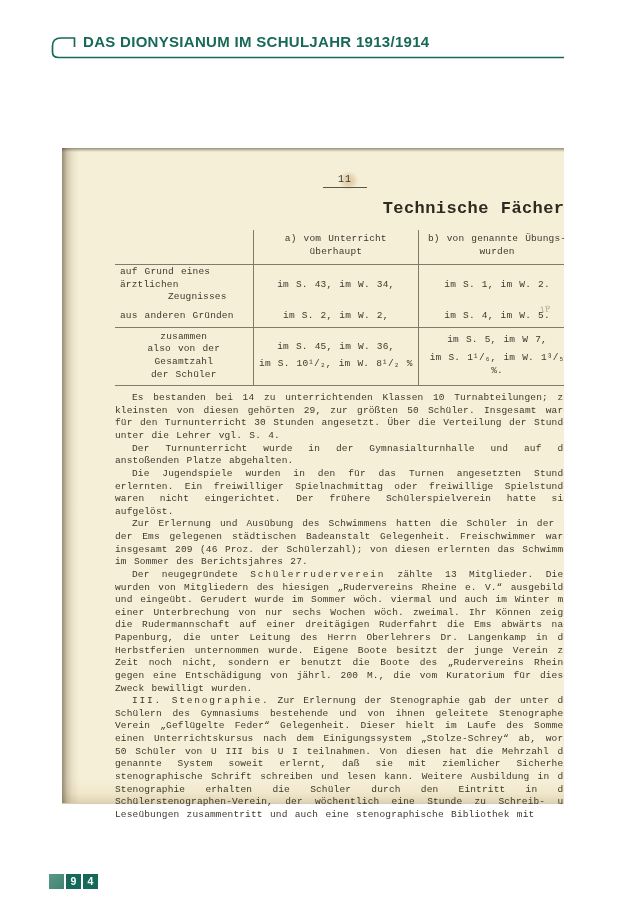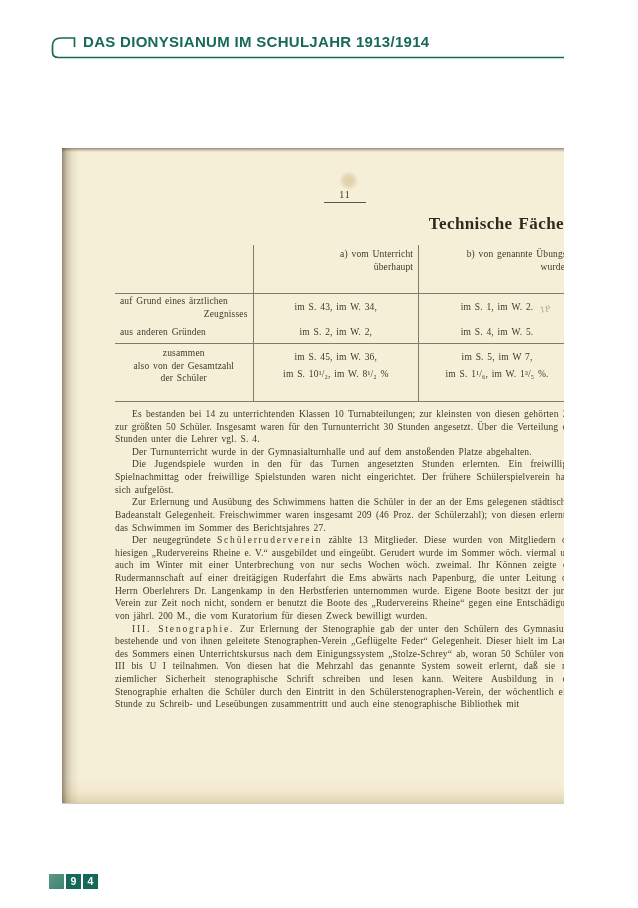--- a/index.html
+++ b/index.html
@@ -20,44 +20,44 @@
     background:
       radial-gradient(circle at 53% 5%, rgba(186,148,82,.32) 0 4px, rgba(186,148,82,0) 10px),
       linear-gradient(90deg, rgba(70,58,38,.55) 0px, rgba(115,98,66,.30) 5px, rgba(150,130,90,.14) 10px, rgba(0,0,0,0) 17px),
       linear-gradient(180deg, rgba(58,50,35,.50) 0px, rgba(0,0,0,0) 4px),
       linear-gradient(0deg, rgba(185,165,115,.38) 0px, rgba(218,202,158,.20) 10px, rgba(0,0,0,0) 24px),
       linear-gradient(270deg, rgba(188,168,122,.30) 0px, rgba(0,0,0,0) 32px),
       #f6efd8;
     box-shadow:0 1px 0 rgba(160,145,105,.45);
   }
   .scan-content{
-    position:absolute;left:53px;top:40px;width:460px;
-    font-family:Liberation Serif, serif;font-size:9.5px;line-height:1.33;
+    position:absolute;left:53px;top:25px;width:460px;
+    font-family:Liberation Mono, monospace;font-size:9.5px;line-height:1.33;
     color:#3e382c;text-align:justify;word-spacing:1.4px;letter-spacing:.15px;
   }
   .folio-row{text-align:center;margin:0 0 10px 0;}
   .folio{
     display:inline-block;padding:0 15px 1px 15px;border-bottom:1px solid #5c564a;
     font-size:10px;letter-spacing:1px;
   }
   .section-title{
     margin:0 0 9px 0;text-align:right;font-size:17px;font-weight:bold;
     letter-spacing:.4px;color:#2e2a20;
   }
   p{margin:0;text-indent:17px;}
   .sperr{letter-spacing:1.8px;}
 
   
   table.tbl{width:100%;border-collapse:collapse;margin:3px 0 6px 0;table-layout:fixed;}
   .tbl td{padding:1px 5px;font-size:9.5px;color:#3e382c;vertical-align:middle;text-align:left;word-spacing:1.2px;}
   .tbl .c{text-align:center;}
   .tbl .vline{border-left:1px solid #837b69;}
-  .tbl tr.thead td{border-bottom:1px solid #837b69;padding-top:3px;padding-bottom:20px;text-align:right;}
-  .tbl tr.sum td{border-top:1px solid #837b69;border-bottom:1px solid #837b69;padding-top:3px;padding-bottom:16px;}
-  .tbl .lbl2{text-align:right;padding-left:48px;}
+  .tbl tr.thead td{border-bottom:1px solid #837b69;padding-top:3px;padding-bottom:6px;}
+  .tbl tr.sum td{border-top:1px solid #837b69;border-bottom:1px solid #837b69;padding-top:3px;padding-bottom:4px;}
+  .tbl .lbl2{text-align:left;padding-left:48px;}
   .tbl tr.r2 td{padding-top:5px;padding-bottom:4px;}
   .tbl .vgap{margin-top:5px;}
   .pencil{
     position:absolute;left:478px;top:157px;
     font:8px "DejaVu Serif",serif;color:rgba(110,104,92,.55);transform:rotate(-10deg);
   }
 
   
   .folio-boxes{position:absolute;left:49px;top:874px;display:flex;gap:2px;}
   .pbox{

